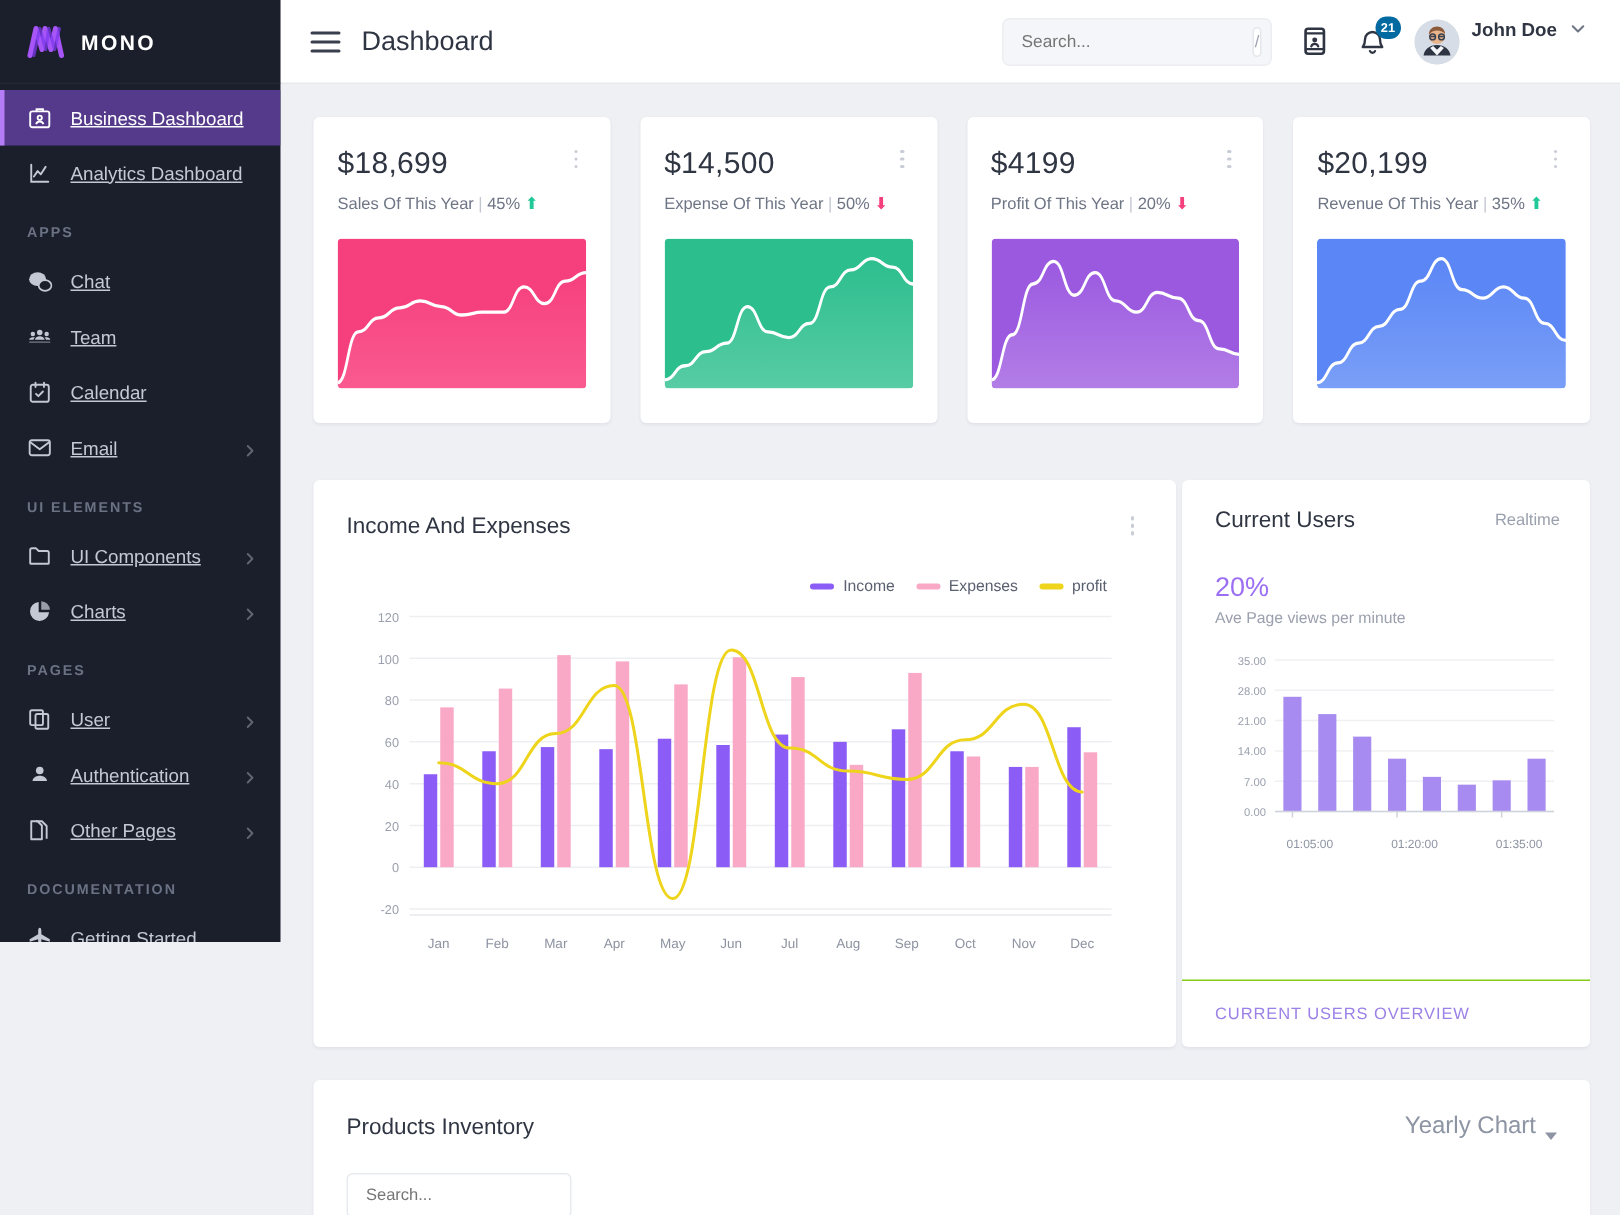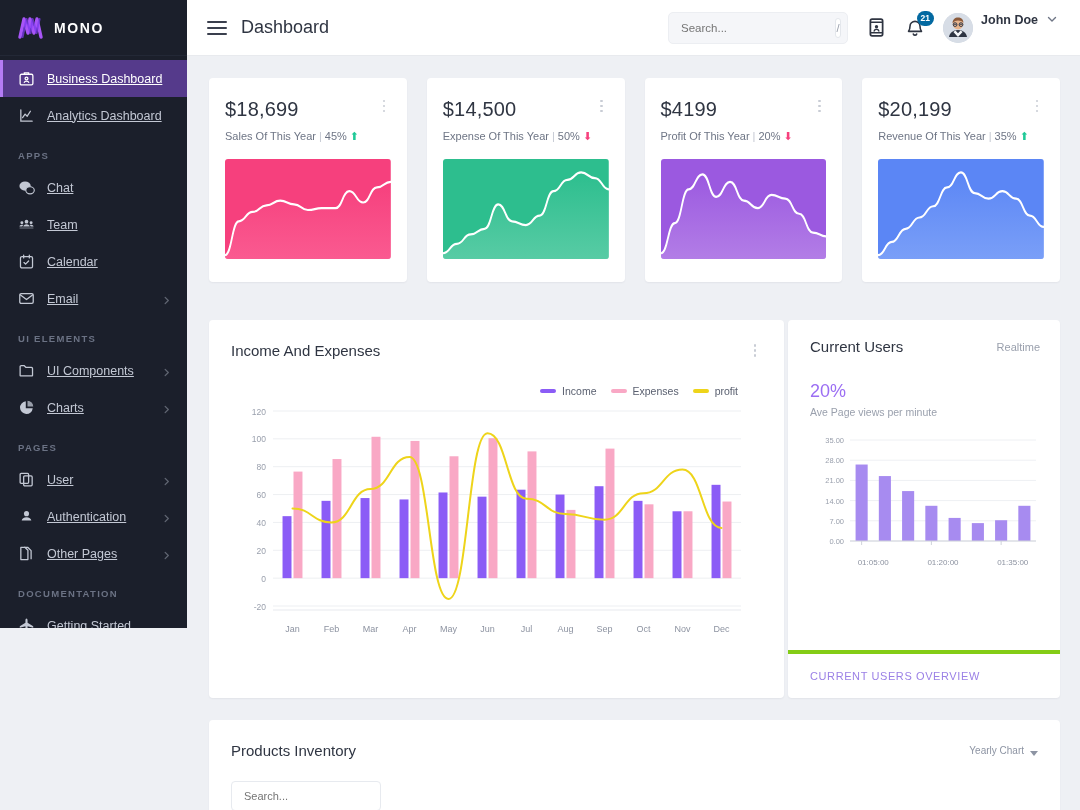--- a/index.html
+++ b/index.html
@@ -119,30 +119,30 @@
             margin-top: 26px; padding-right: 24px; }
   .legend-item { display: flex; align-items: center; gap: 6px; font-size: 10.5px; color: #5a6070; }
   .legend-swatch { width: 16px; height: 3.5px; border-radius: 2px; display: block; }
 
   .chart-wrap { margin-top: 6px; }
   .users-body { padding: 18px 20px 0 22px; flex: 1 1 auto; }
   .users-pct { font-size: 18px; color: #9b6ef3; }
   .users-sub { font-size: 10.5px; color: #9aa0ad; margin-top: 4px; }
   .users-chart { margin-top: 14px; }
   .panel-foot {
-    border-top: 4px solid #84cc16; padding: 16px 22px;
+    border-top: 1px solid #84cc16; padding: 16px 22px;
     font-size: 11px; letter-spacing: .6px; color: #9b80e6; cursor: pointer;
   }
 
   
   .panel-products {
     margin-top: 22px; padding: 22px 22px 0 22px; height: 120px; overflow: hidden;
   }
   .yearly {
-    margin-left: auto; font-size: 10px; color: #8d94a3; cursor: pointer;
+    margin-left: auto; font-size: 16px; color: #8d94a3; cursor: pointer;
     display: flex; align-items: flex-end; gap: 6px;
   }
   .caret { width: 0; height: 0; border-left: 4px solid transparent;
            border-right: 4px solid transparent; border-top: 5px solid #8d94a3; }
   .prod-search {
     margin-top: 22px; width: 150px; height: 30px; border: 1px solid #e7eaef;
     border-radius: 4px; display: flex; align-items: center; padding: 0 12px;
   }
   .prod-search input {
     border: 0; outline: none; background: transparent; width: 100%;

